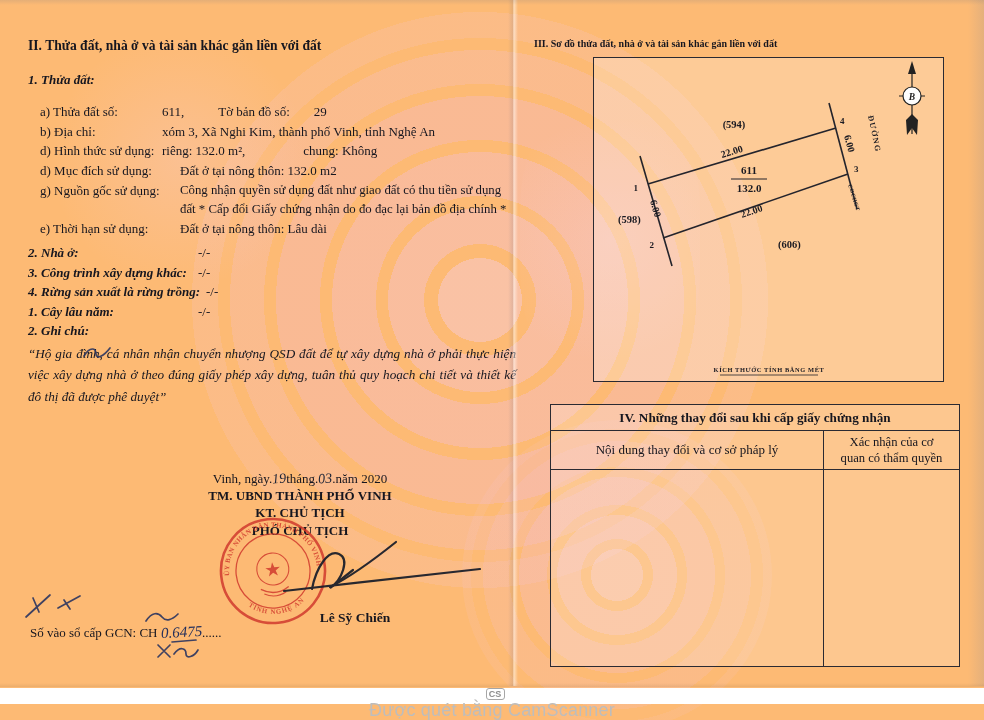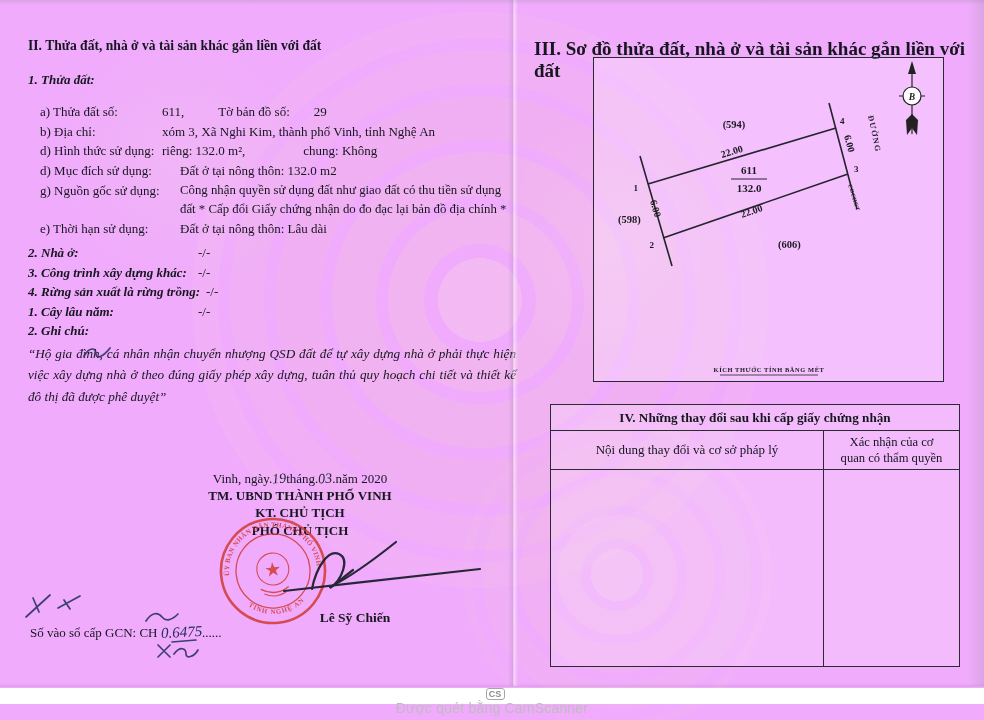--- a/index.html
+++ b/index.html
@@ -1,16 +1,16 @@
 <!DOCTYPE html>
 <html><head>
 <meta charset="utf-8">
 <style>
   html,body{margin:0;padding:0;background:#e9e9e9;}
-  .page{position:relative;width:984px;height:720px;background:#f0abfc;overflow:hidden;
+  .page{position:relative;width:984px;height:720px;background:#fdba74;overflow:hidden;
         font-family:"Liberation Serif", serif;color:#16161f;}
   
   .wm{position:absolute;border-radius:50%;z-index:0;pointer-events:none;}
   .wm1{left:180px;top:0px;width:600px;height:600px;opacity:.85;background:
     radial-gradient(circle,
       rgba(246,205,230,.50) 0 42px, rgba(255,255,255,0) 42px 56px,
       rgba(244,195,224,.46) 56px 92px, rgba(255,255,255,0) 92px 104px,
       rgba(243,190,222,.42) 104px 148px, rgba(255,255,255,0) 148px 160px,
       rgba(242,186,220,.36) 160px 204px, rgba(255,255,255,0) 204px 216px,
       rgba(243,192,223,.28) 216px 250px, rgba(255,255,255,0) 250px 262px,
@@ -53,35 +53,35 @@
   .signing{position:absolute;left:150px;top:470px;width:300px;z-index:2;text-align:center;font-size:13px;line-height:17.2px;}
   .signing .bold{font-weight:bold;}
   .hw{font-style:italic;color:#1d2437;display:inline-block;transform:rotate(-5deg);font-size:14px;}
   .signer{position:absolute;left:270px;top:610px;width:170px;z-index:4;text-align:center;font-weight:bold;font-size:13.5px;}
   .bookline{position:absolute;left:30px;top:624px;z-index:2;font-size:13px;}
   .bookline .hw{font-size:15px;transform:rotate(-3deg);color:#25305c;}
   
   .seal{position:absolute;left:216px;top:514px;width:114px;height:114px;z-index:3;opacity:.82;transform:rotate(-6deg);}
   .ink{position:absolute;left:0;top:0;width:984px;height:720px;z-index:4;pointer-events:none;}
   
-  .sec3-title{position:absolute;left:534px;top:38px;width:440px;z-index:2;font-weight:bold;font-size:19px;}
+  .sec3-title{position:absolute;left:534px;top:38px;width:440px;z-index:2;font-weight:bold;font-size:10px;}
   .plotbox{position:absolute;left:593px;top:57px;width:349px;height:323px;z-index:2;border:1.6px solid #2a2a32;background:rgba(255,255,255,.25);}
   .sec4{position:absolute;left:550px;top:404px;width:408px;z-index:2;border:1.5px solid #2a2a32;background:rgba(255,255,255,.2);}
   .sec4 .t-head{height:25px;line-height:25px;text-align:center;font-weight:bold;font-size:13.2px;border-bottom:1.5px solid #2a2a32;}
   .sec4 .t-cols{display:grid;grid-template-columns:272px auto;border-bottom:1.5px solid #2a2a32;}
   .sec4 .t-cols .c1{display:flex;align-items:center;justify-content:center;font-size:13px;padding:4px 6px;}
   .sec4 .t-cols .c2{border-left:1.5px solid #2a2a32;text-align:center;font-size:12.6px;line-height:16px;padding:3px 16px;}
   .sec4 .t-body{display:grid;grid-template-columns:272px auto;height:196px;}
   .sec4 .t-body .c2{border-left:1.5px solid #2a2a32;}
   
   .scanbar{position:absolute;left:0;top:688px;width:984px;height:16px;background:#ffffff;z-index:6;
            display:flex;align-items:center;font-family:"Liberation Sans", sans-serif;flex-direction:column;}
   .cs-icon{margin-left:6px;width:17px;height:17px;border:1.6px solid #a6a6a6;border-radius:3px;
            display:flex;align-items:center;justify-content:center;font-size:9px;font-weight:bold;color:#8d8d8d;}
-  .cs-text{margin-left:0;font-size:14px;color:#bdbdbd;letter-spacing:.2px;text-align:right;}
+  .cs-text{margin-left:0;font-size:18px;color:#bdbdbd;letter-spacing:.2px;text-align:right;}
   svg text{font-family:"Liberation Serif", serif;}
 </style>
 </head>
 <body>
 
 <div class="page">
 
   <div class="wm wm1"></div>
   <div class="wm wm2"></div>
   <div class="wm wm3"></div>

